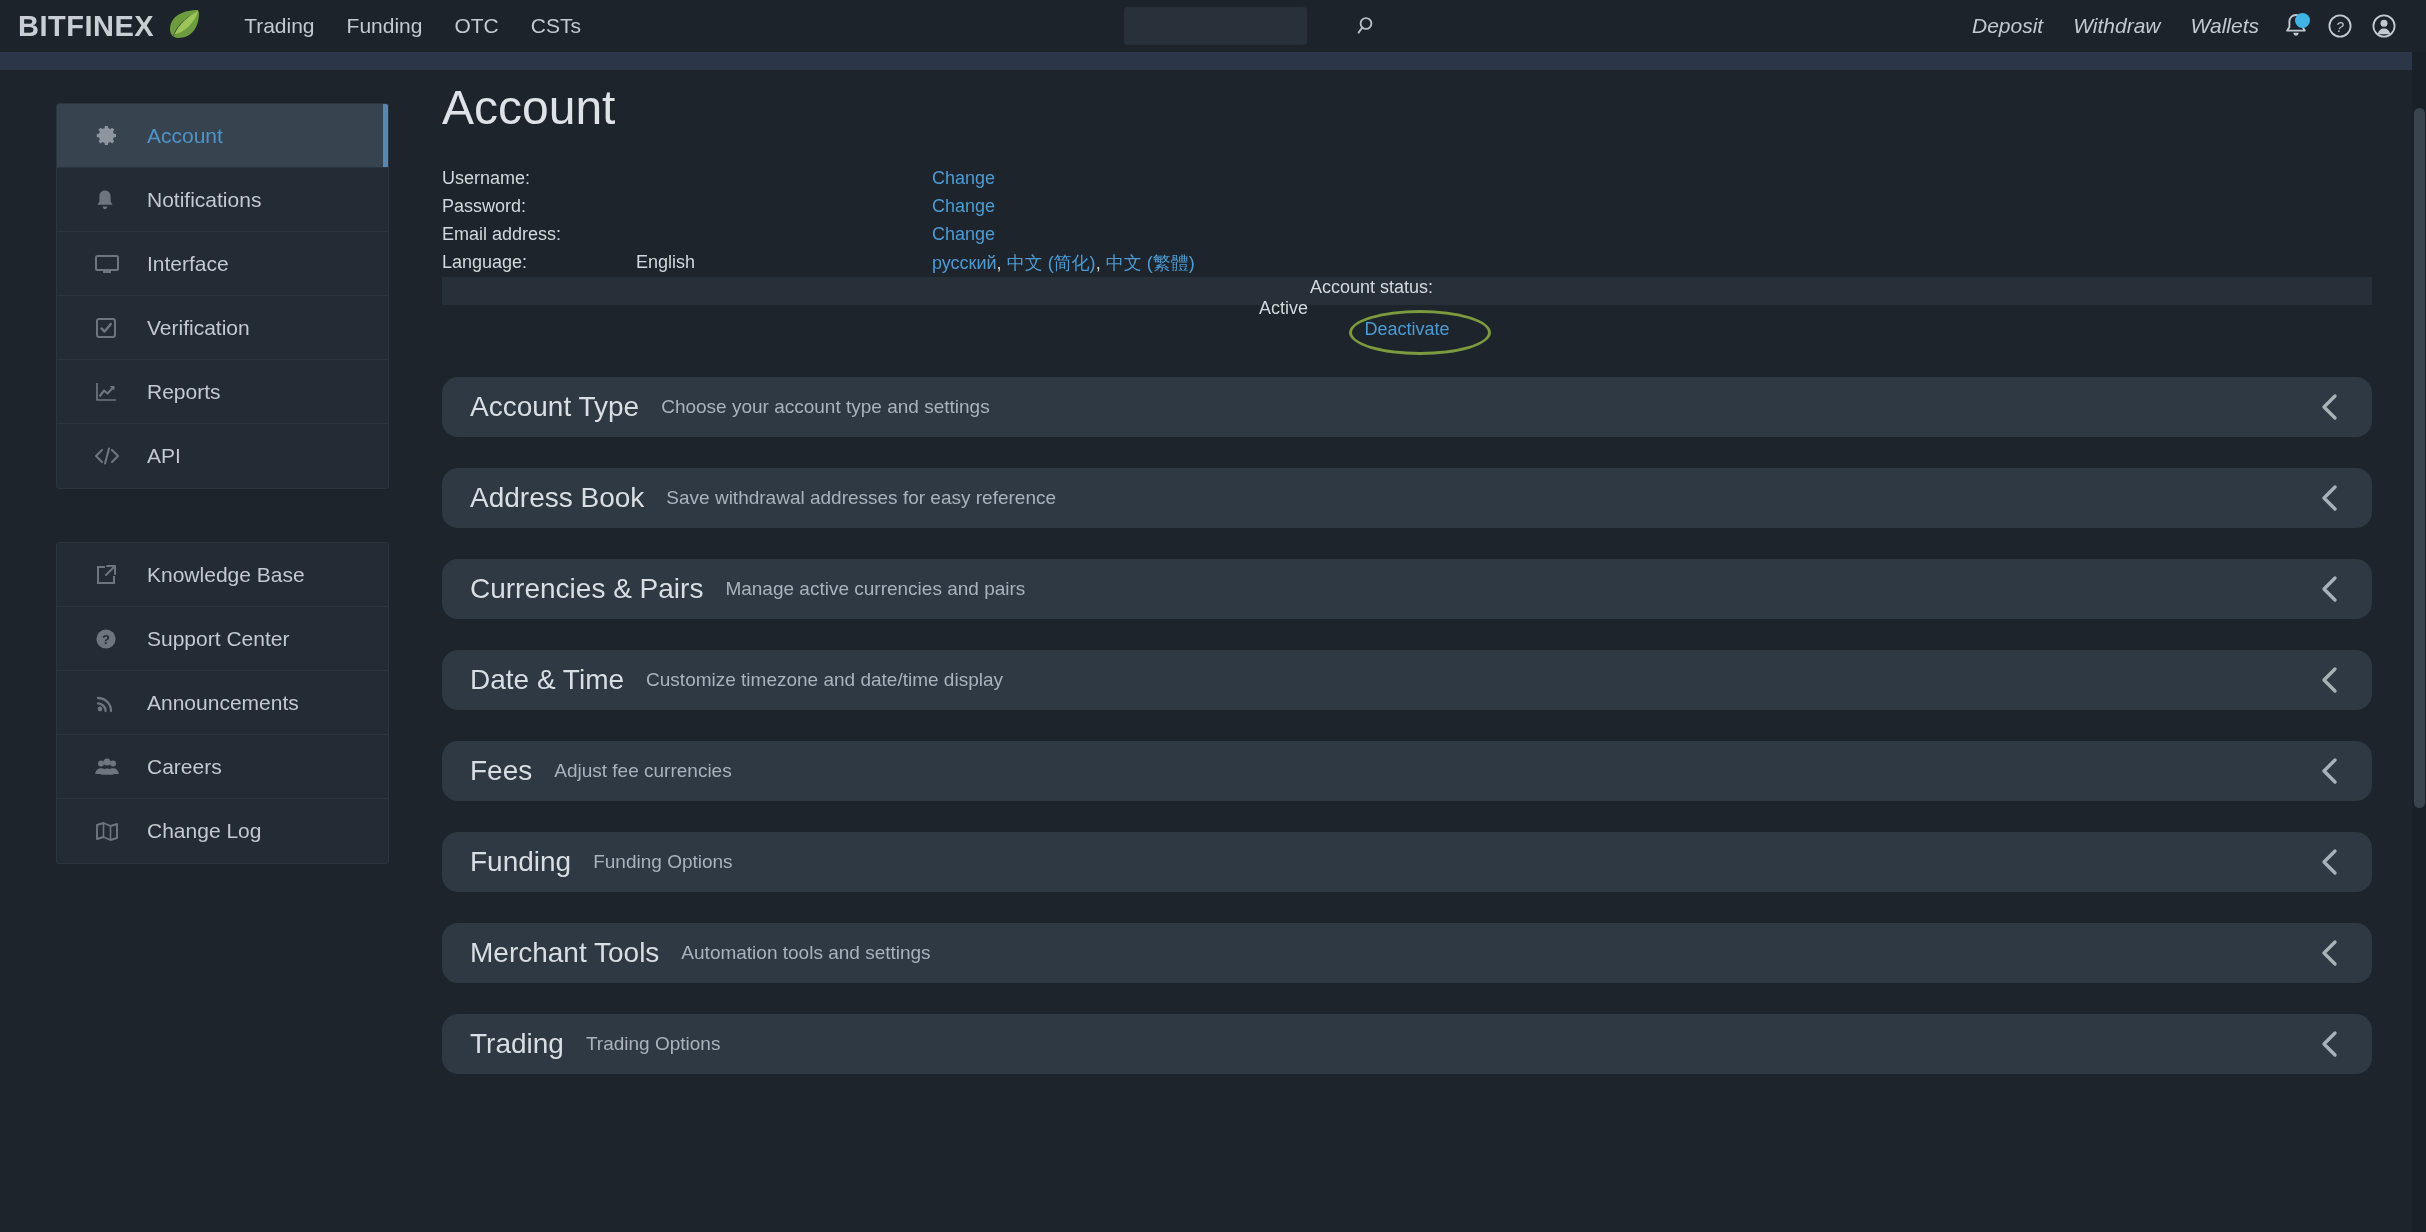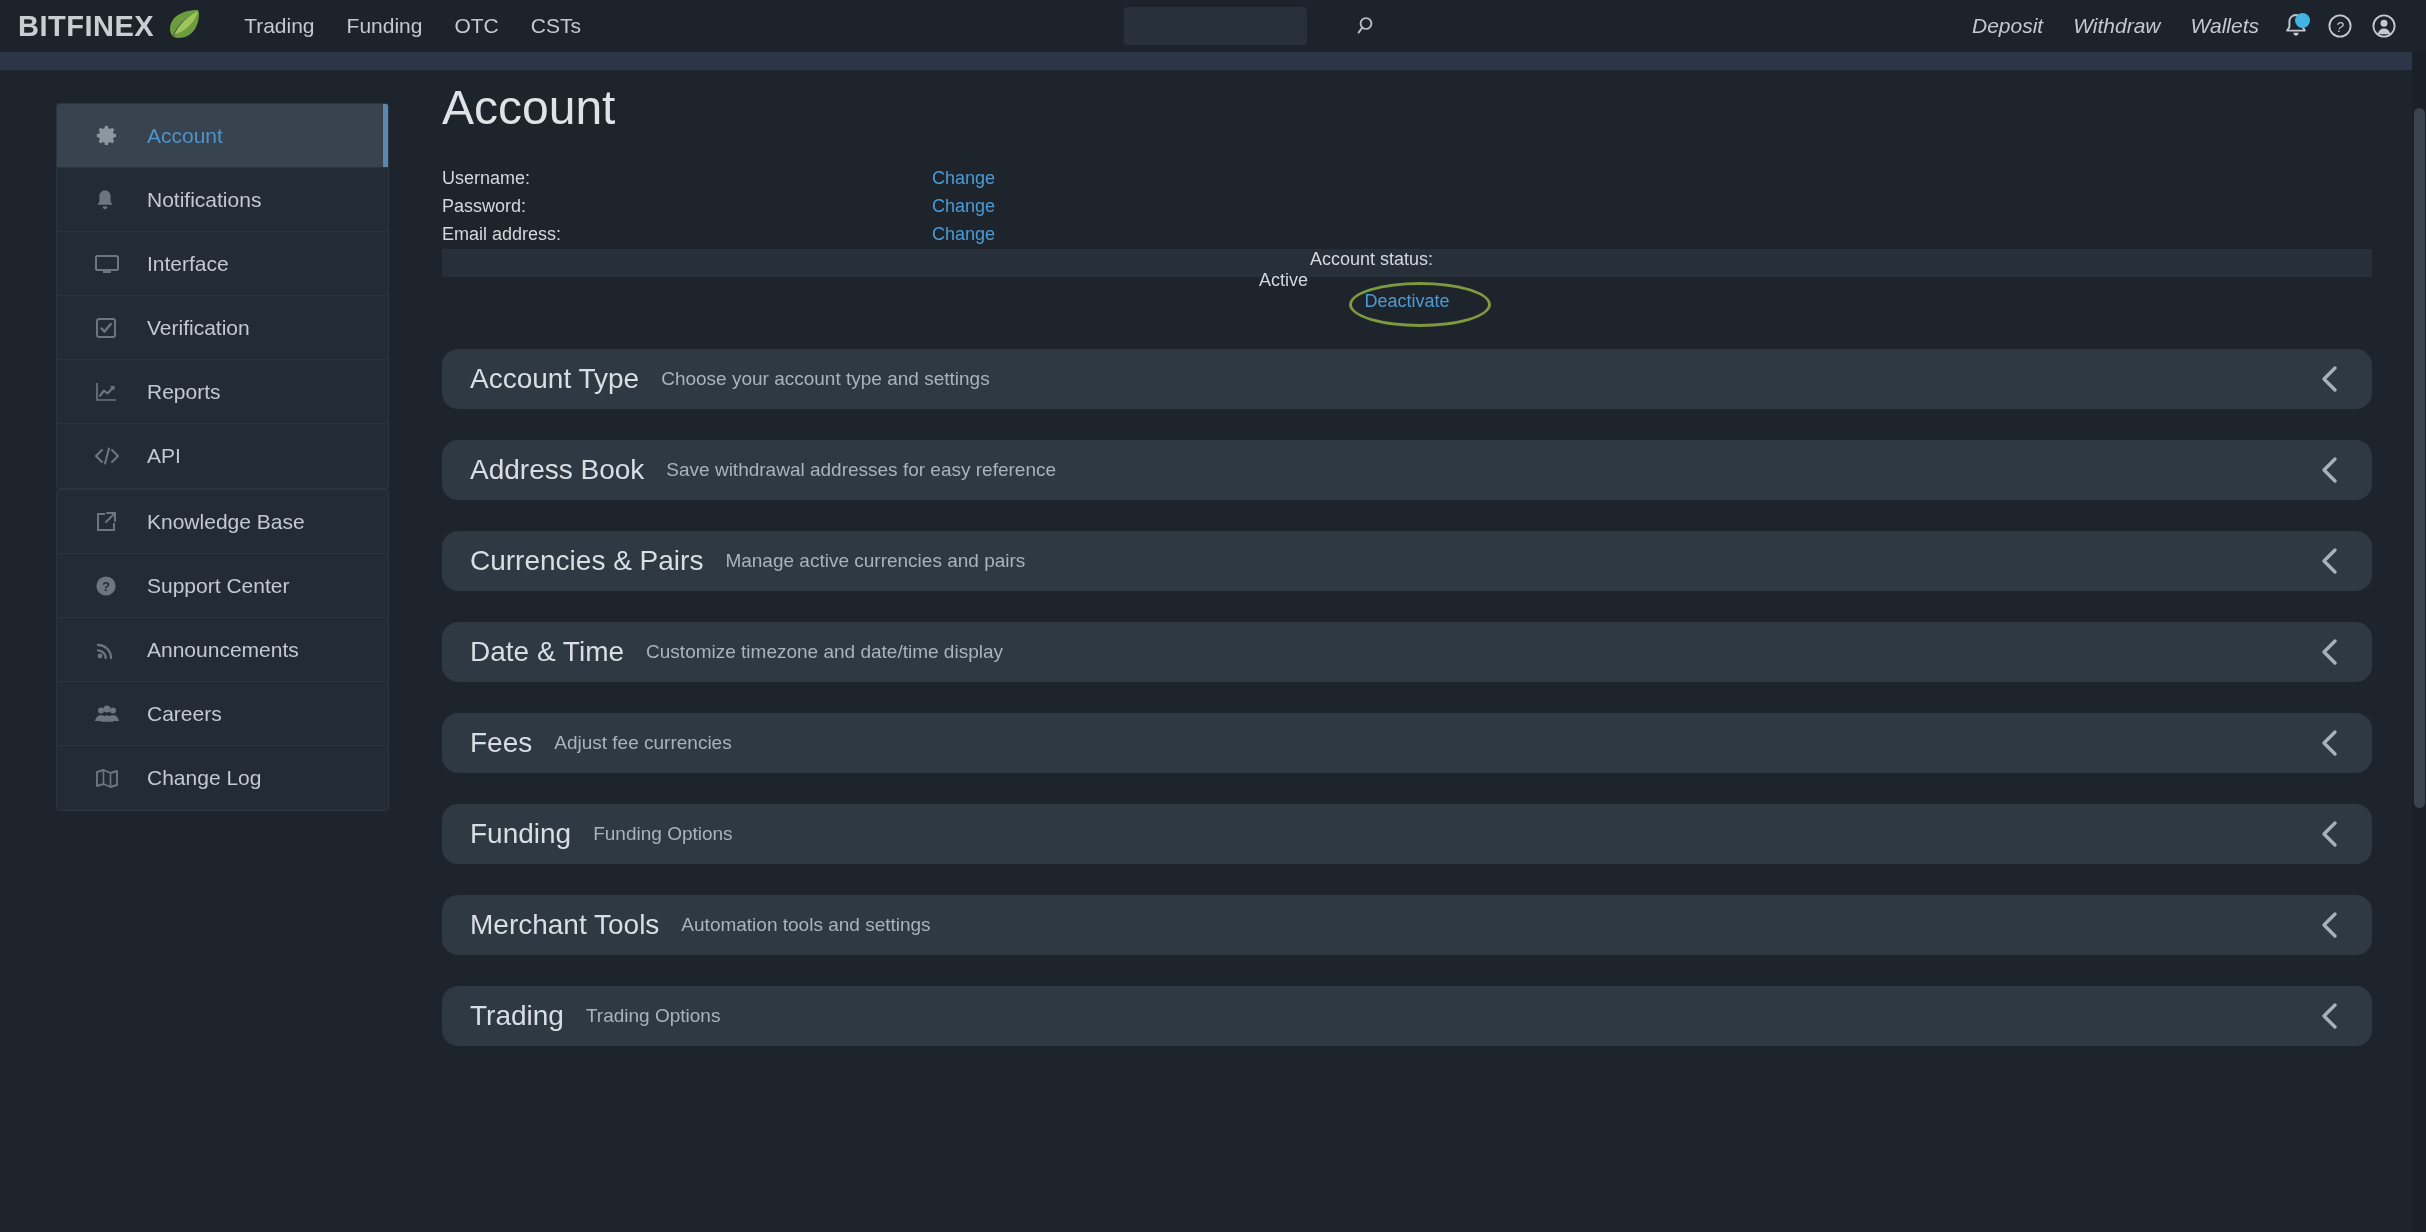--- a/index.html
+++ b/index.html
@@ -77,21 +77,21 @@
   .sidebar {
     position: absolute; left: 56px; top: 103px;
     width: 333px;
   }
   .side-group {
     border: 1px solid #2c343d;
     border-radius: 3px;
     overflow: hidden;
     background: #232b34;
   }
-  .side-group + .side-group { }
+  .side-group + .side-group { margin-top: 53px; }
   .side-item {
     height: 64px; display: flex; align-items: center;
     padding-left: 36px; cursor: pointer;
     border-bottom: 1px solid #2c343d;
     position: relative;
   }
   .side-item:last-child { border-bottom: none; }
   .side-item.active {
     background: #37434f;
   }
@@ -396,20 +396,25 @@
     </div>
 
     <div class="acct-row">
       <span class="acct-k">Email address:</span>
       <span class="acct-v"></span>
       <span class="acct-a">
         <a>Change</a>
       </span>
     </div>
 
+    <div class="acct-row">
+      <span class="acct-k">Language:</span>
+      <span class="acct-v">English</span>
+      <span class="acct-a"><a>русский</a><span class="sep">,</span> <a>中文 (简化)</a><span class="sep">,</span> <a>中文 (繁體)</a></span>
+    </div>
 
     <div class="acct-row highlight">
       <span class="acct-k">Account status:</span>
       <span class="acct-v">Active</span>
       <span class="acct-a">
         <a>Deactivate</a>
         <span class="ellipse-anno"></span>
       </span>
     </div>
   </div>

